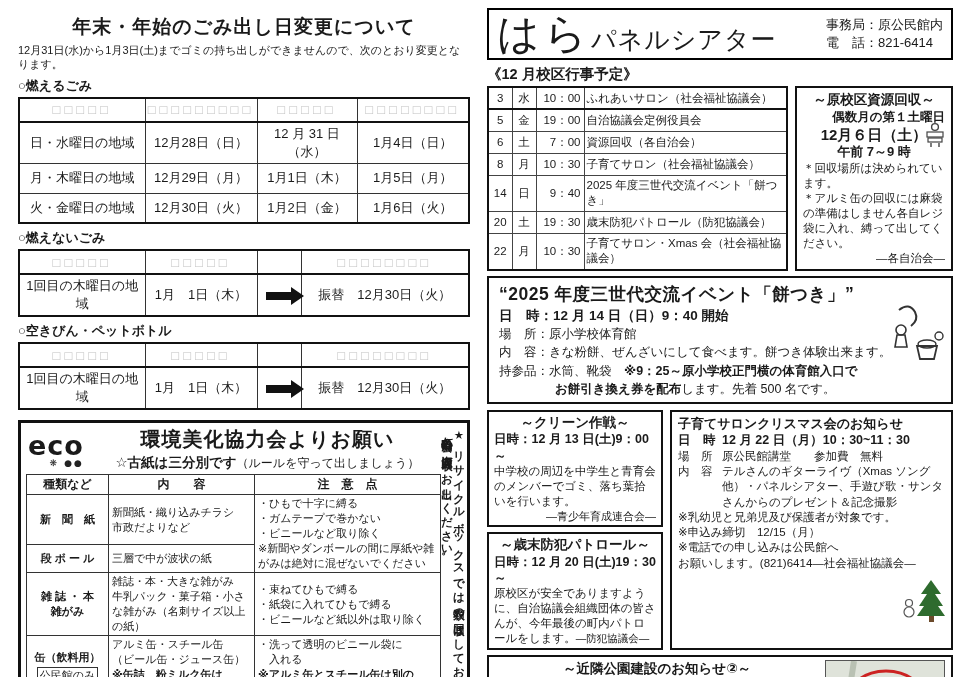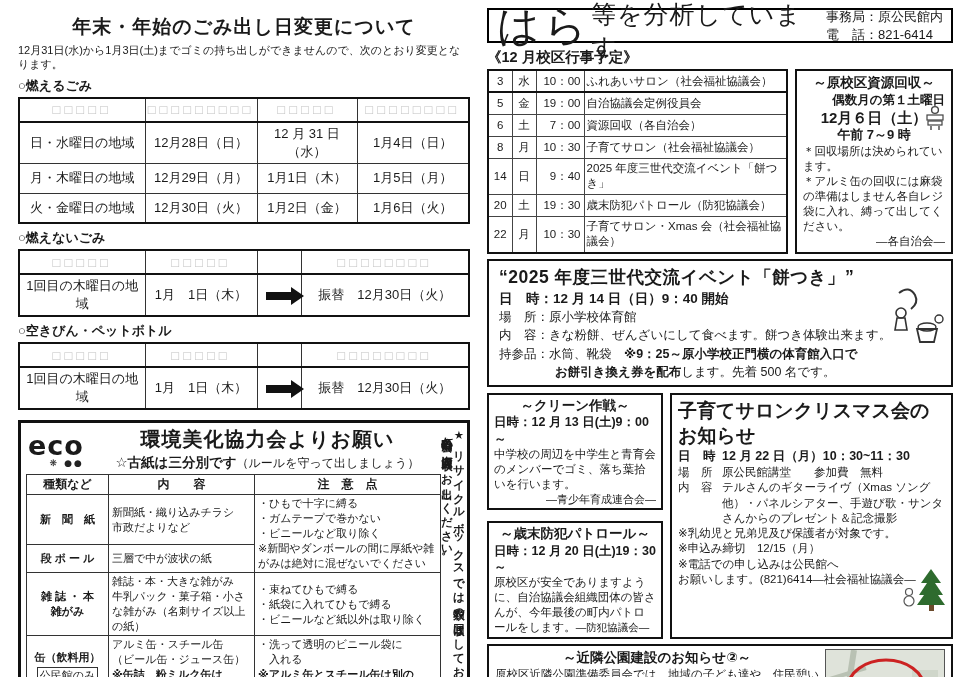--- a/index.html
+++ b/index.html
@@ -31,21 +31,21 @@
   table.eco { width:100%; border-collapse:collapse; margin-top:2px; table-layout:fixed; }
   table.eco td, table.eco th { border:1px solid #333; font-size:11px; padding:1px 3px; vertical-align:middle; }
   table.eco th { font-size:12px; font-weight:bold; text-align:center; height:16px; }
   .pre { white-space:pre-line; }
   .type-cell { text-align:center; font-weight:bold; font-size:12.5px; }
   .kominkan { display:inline-block; border:1px solid #333; font-weight:normal; font-size:11px; padding:0 2px; margin-top:2px; }
   .eco-side { width:24px; writing-mode:vertical-rl; text-orientation:upright; font-size:11.5px; font-weight:bold; line-height:1.05; white-space:pre-line; padding-top:2px; letter-spacing:1px; }
 
   
   .right-page { position:absolute; top:8px; left:487px; width:466px; }
-  .masthead { border:2px solid #000; height:35px; display:flex; align-items:center; padding:2px 8px; font-family:"Liberation Serif","DejaVu Serif",serif; }
+  .masthead { border:2px solid #000; height:52px; display:flex; align-items:center; padding:2px 8px; font-family:"Liberation Serif","DejaVu Serif",serif; }
   .mast-big { font-size:42px; letter-spacing:4px; line-height:1; }
   .mast-rest { font-size:25px; letter-spacing:1px; margin-top:10px; flex:1; }
   .mast-contact { font-size:13px; line-height:1.35; white-space:nowrap; font-family:"Liberation Sans",sans-serif; }
   .sched-title { font-size:14.5px; font-weight:bold; margin:5px 0 2px; }
   .sched-row { display:flex; gap:7px; }
   table.sched { width:301px; border-collapse:collapse; border:2px solid #111; table-layout:fixed; }
   table.sched td { border:1px solid #444; font-size:11.5px; height:19px; padding:0 2px; }
   table.sched td.d { width:24px; text-align:center; }
   table.sched td.w { width:24px; text-align:center; }
   table.sched td.t { width:48px; text-align:right; padding-right:3px; }
@@ -61,28 +61,28 @@
 
   .mochi-box { margin-top:5px; padding:4px 10px; position:relative; }
   .mochi-title { font-size:17.5px; font-weight:bold; letter-spacing:0.5px; }
   .mochi-line { font-size:12.5px; line-height:1.45; }
   .mochi-when { font-size:13.5px; font-weight:bold; }
   .mochi-b { font-weight:bold; }
   .mochi-line2 { font-size:12.5px; padding-left:56px; }
   .mochi-illust { position:absolute; top:26px; right:6px; }
 
   .two-col { display:flex; gap:7px; margin-top:6px; align-items:stretch; }
-  .col-l { width:176px; display:flex; flex-direction:column; gap:11px; }
+  .col-l { width:176px; display:flex; flex-direction:column; gap:5px; }
   .notice { padding:2px 5px; font-size:11.5px; line-height:1.3; }
   .notice-title { text-align:center; font-weight:bold; font-size:13.5px; }
   .notice-date { font-weight:bold; font-size:12.5px; }
   .notice-sign { text-align:right; font-size:11px; }
   .sign-inline { font-size:10.5px; }
   .xmas-box { flex:1; padding:3px 6px; font-size:11.5px; line-height:1.33; position:relative; }
-  .xmas-title { font-weight:bold; font-size:19px; }
+  .xmas-title { font-weight:bold; font-size:13px; }
   .xmas-row { display:flex; }
   .xmas-row .lb { width:44px; flex:none; }
   .xmas-row .vl { flex:1; }
   .xmas-bold { font-weight:bold; font-size:12.5px; }
   .tree-illust { position:absolute; right:4px; bottom:26px; }
 
   .park-box { margin-top:5px; padding:3px 6px; display:flex; gap:6px; }
   .park-text { flex:1; min-width:0; }
   .park-title { text-align:center; font-weight:bold; font-size:13.5px; }
   .park-body { font-size:11.5px; line-height:1.34; text-align:justify; }
@@ -249,21 +249,21 @@
 
       </div>
       <div class="eco-side">★リサイクルボックスでは衣類の回収はしておりません。
 各町自治会の資源回収にお出しください。</div>
     </div>
   </div>
 
   <div class="right-page">
     <div class="masthead">
       <span class="mast-big">はら</span>
-      <span class="mast-rest">等を分析しています</span>
+      <span class="mast-rest">パネルシアター</span>
       <span class="mast-contact">
         <span>事務局：原公民館内</span><br>
         <span>電　話：821-6414</span>
       </span>
     </div>
 
     <div class="sched-title">《12 月校区行事予定》</div>
 
     <div class="sched-row">
       <table class="sched">

